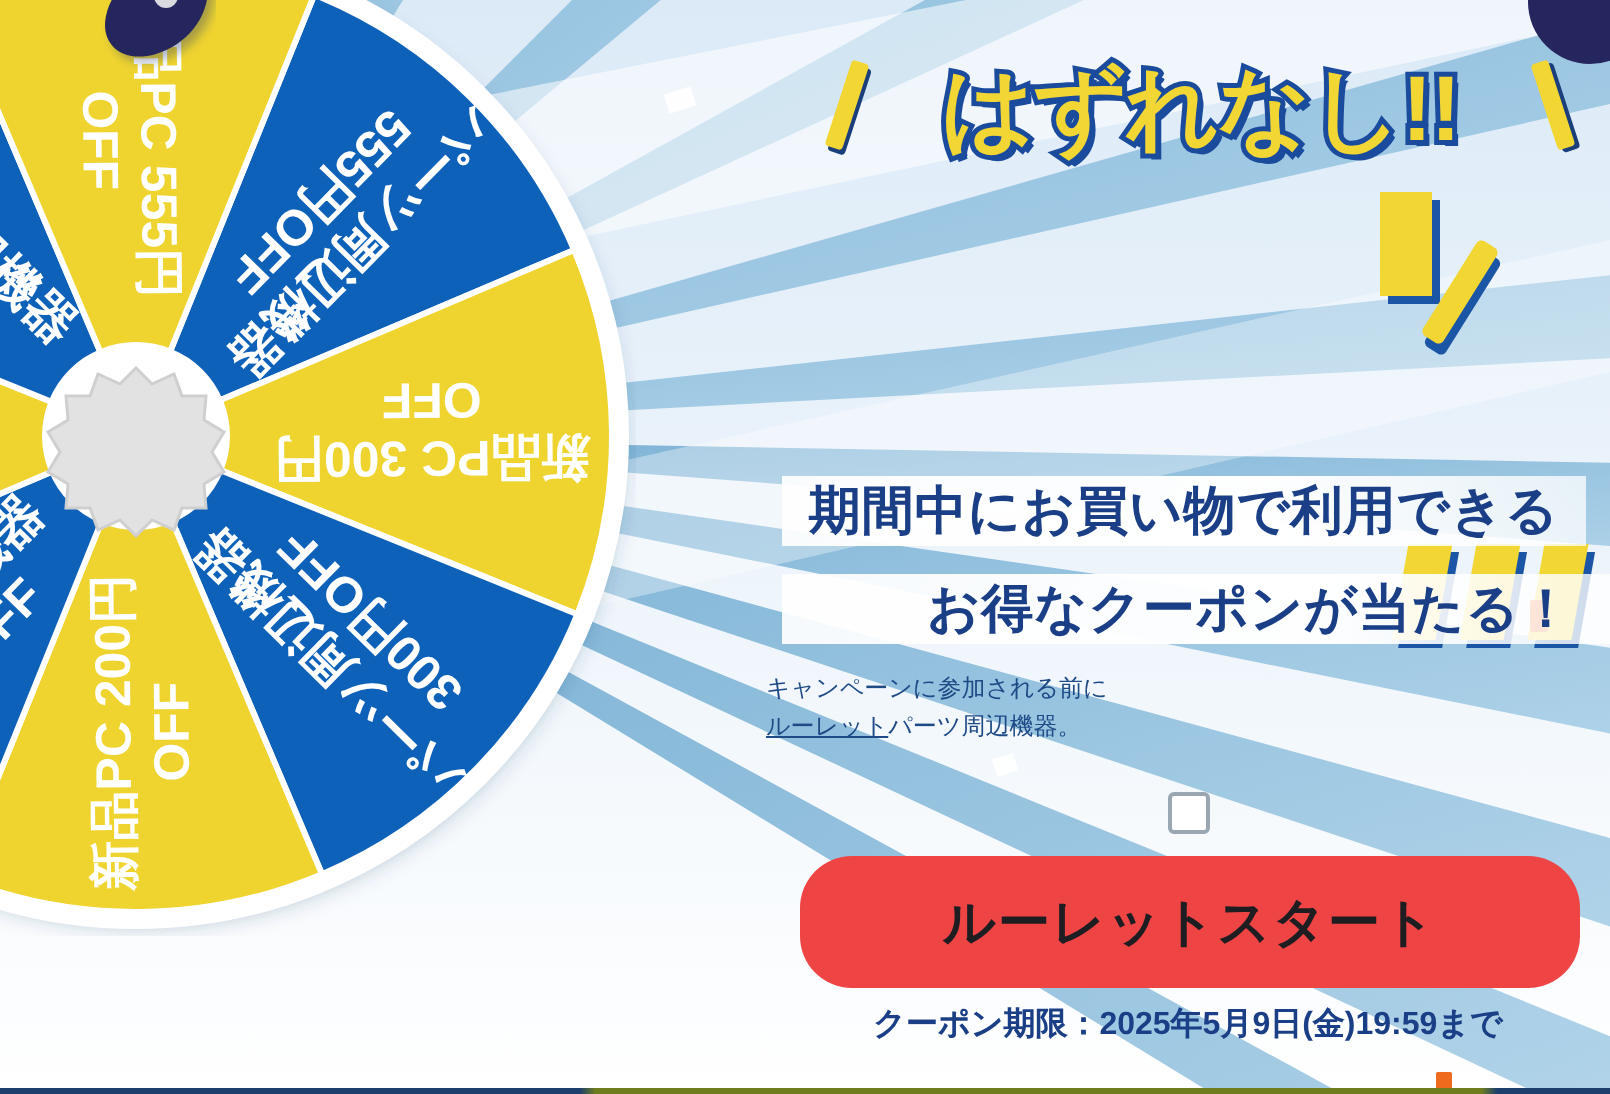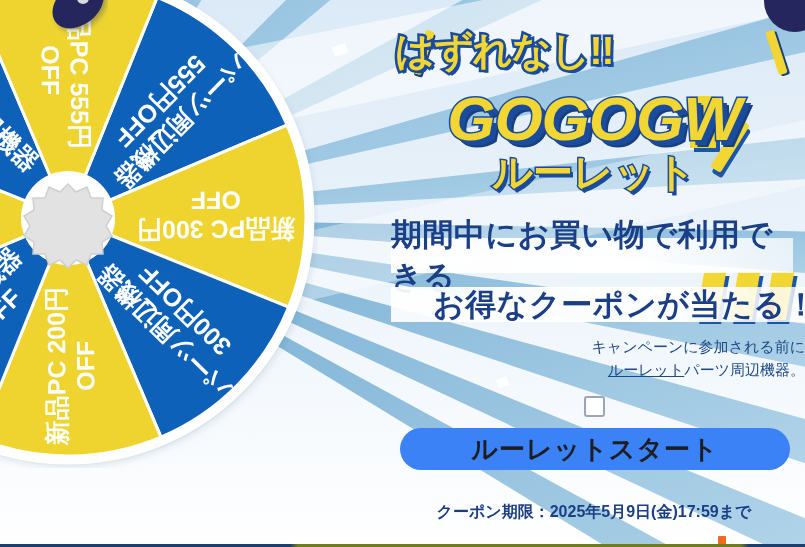--- a/index.html
+++ b/index.html
@@ -31,52 +31,52 @@
   #pointer{position:absolute;left:230px;top:6px;width:60px;height:62px;z-index:14;}
 
   
   #panel{position:absolute;left:383px;top:0;width:422px;height:547px;z-index:20;}
 
   .kicker{position:absolute;left:12px;top:18px;width:410px;height:66px;}
   .kicker .slash{position:absolute;top:12px;width:9px;height:45px;background:#f2d633;
       box-shadow:2px 2px 0 #1a3f7a;border-radius:2px;}
   .kicker .slash.l{left:24px;transform:rotate(18deg);}
   .kicker .slash.r{right:24px;transform:rotate(-18deg);}
-  .kicker .txt{position:absolute;left:0;right:0;top:6px;text-align:left;
-      font-size:39px;font-weight:bold;letter-spacing:-1px;color:#f2d633;
+  .kicker .txt{position:absolute;left:0;right:0;top:6px;text-align:center;
+      font-size:46px;font-weight:bold;letter-spacing:-1px;color:#f2d633;
       -webkit-text-stroke:5px #1b4b9c;paint-order:stroke fill;
       text-shadow:3px 3px 0 #1b4b9c;}
 
   .logo{position:absolute;left:0;top:88px;width:422px;text-align:center;}
   .logo .gogo{font-size:62px;font-weight:bold;font-style:italic;color:#f2d633;
       letter-spacing:-1px;line-height:1;
       -webkit-text-stroke:3px #1b4b9c;paint-order:stroke fill;
       text-shadow:5px 5px 0 #1b4b9c, 7px 7px 0 #16407f;}
   .logo .roulette{margin-top:2px;font-size:40px;font-weight:bold;color:#f2d633;
       letter-spacing:0px;line-height:1;
       -webkit-text-stroke:3px #1b4b9c;paint-order:stroke fill;
       text-shadow:3px 4px 0 #1b4b9c;}
 
   .band{position:absolute;left:8px;width:402px;height:35px;
      background:linear-gradient(90deg,rgba(255,255,255,.92),rgba(255,255,255,.99) 60%,rgba(255,255,255,.75));
      display:flex;align-items:center;justify-content:center;}
-  .band span{font-size:31px;font-weight:bold;color:#1a3f86;letter-spacing:.5px;}
+  .band span{font-size:26px;font-weight:bold;color:#1a3f86;letter-spacing:.5px;}
   .band.b1{top:238px;}
   .band.b2{top:287px;padding-left:33px;}
 
-  .note{position:absolute;left:0;top:335px;width:422px;text-align:right;
-     font-size:15px;color:#1e4a86;line-height:1.55;}
+  .note{position:absolute;left:0;top:335px;width:422px;text-align:left;
+     font-size:12px;color:#1e4a86;line-height:1.55;}
   .note a{color:#1e4a86;text-decoration:underline;}
 
   .agree{position:absolute;left:0;top:396px;width:422px;display:flex;align-items:center;justify-content:center;gap:12px;}
   .agree .box{width:17px;height:17px;border:2px solid #9aa6b2;background:#fff;border-radius:3px;}
   .agree .lbl{font-size:16px;color:#1e4a86;}
 
-  #start-btn{position:absolute;left:17px;top:428px;width:390px;height:42px;border-radius:26px;
-     background:#3b82f6;border:none;cursor:pointer;
+  #start-btn{position:absolute;left:17px;top:428px;width:390px;height:66px;border-radius:26px;
+     background:#ef4444;border:none;cursor:pointer;
      font-size:26px;font-weight:bold;color:#1d1d22;letter-spacing:1px;
      font-family:"Liberation Sans","DejaVu Sans",sans-serif;}
 
   .expiry{position:absolute;left:0;top:502px;width:422px;text-align:center;
      font-size:16px;font-weight:bold;color:#1a3f86;}
 </style>
 </head>
 <body>
 
 <div id="stage">
@@ -171,24 +171,20 @@
   </div>
 
   <div id="panel">
 
     <div class="kicker">
       <div class="slash l"></div>
       <div class="slash r"></div>
       <div class="txt">はずれなし!!</div>
     </div>
 
-    <div class="logo">
-      <div class="gogo">GOGOGW</div>
-      <div class="roulette">ルーレット</div>
-    </div>
 
     <div class="band b1">
       <span>期間中にお買い物で利用できる</span>
     </div>
     <div class="band b2">
       <span>お得なクーポンが当たる！</span>
     </div>
 
     <div class="note">
       <div>キャンペーンに参加される前に</div>
@@ -196,17 +192,17 @@
         <a href="#">ルーレット</a><span>パーツ周辺機器。</span>
       </div>
     </div>
 
     <div class="agree">
       <div class="box"></div>
     </div>
 
     <button id="start-btn">ルーレットスタート</button>
 
-    <div class="expiry">クーポン期限：2025年5月9日(金)17:59まで</div>
+    <div class="expiry">クーポン期限：2025年5月9日(金)19:59まで</div>
   </div>
 
   <div class="bottom-line"></div>
 </div>
 
 </body></html>

